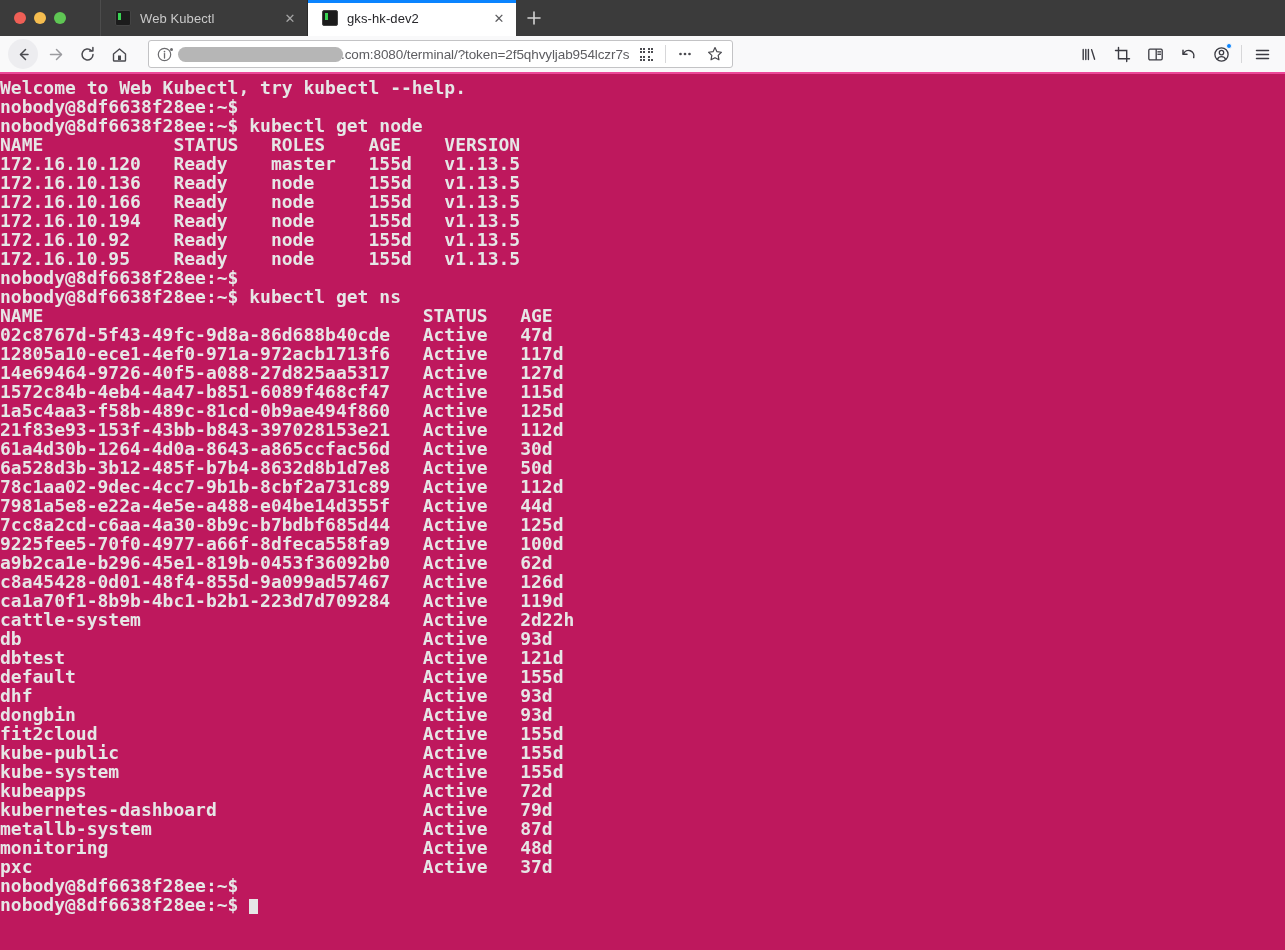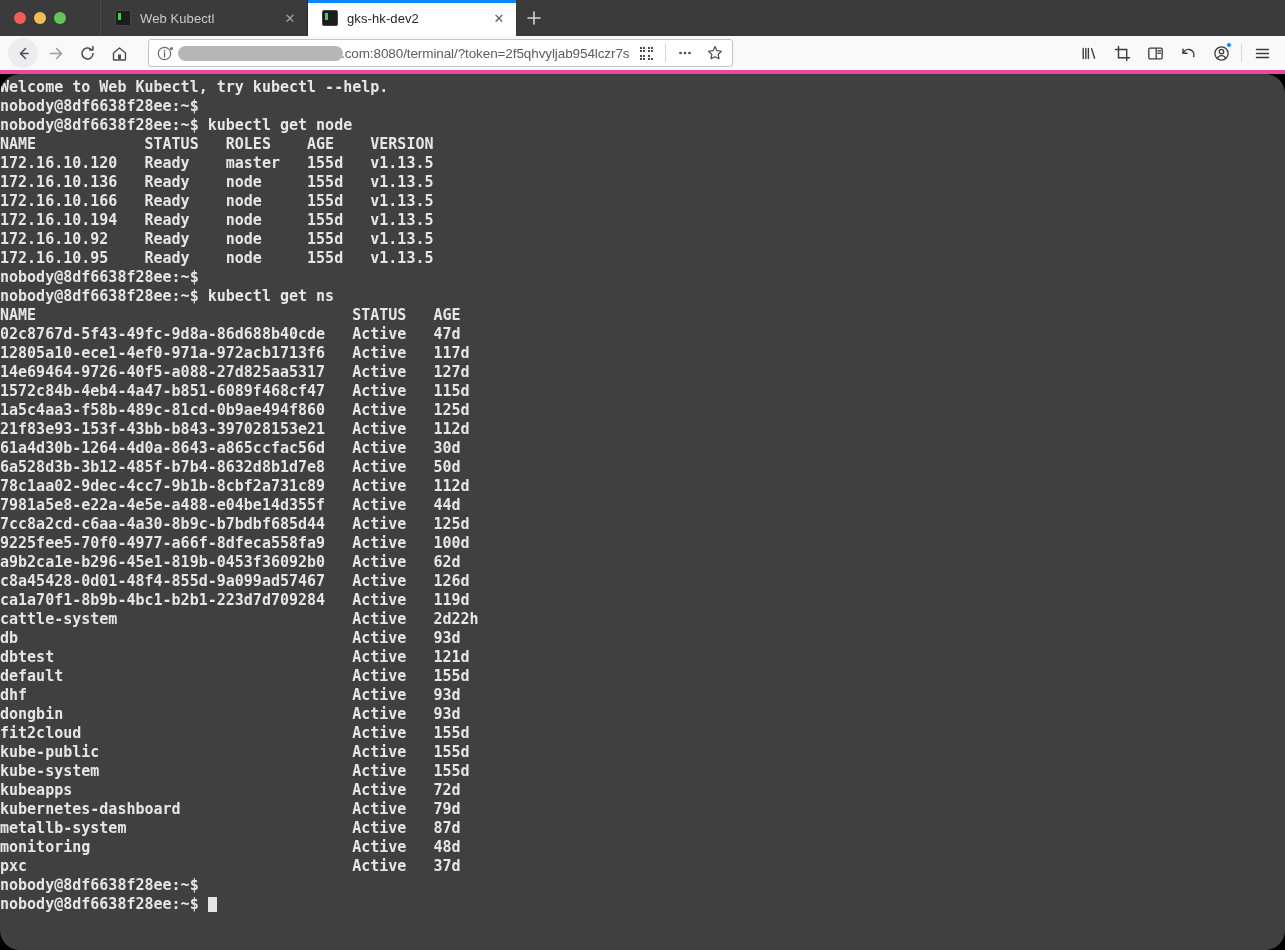--- a/index.html
+++ b/index.html
@@ -82,21 +82,21 @@
   }
   .newtab {
     width: 36px; height: 36px;
     display: flex; align-items: center; justify-content: center;
     color: #d4d4d4;
   }
 
   .navbar {
     height: 38px;
     background: #f9f9fa;
-    border-bottom: 4px solid #ec4899;
+    border-bottom: 2px solid #ec4899;
     display: flex;
     align-items: center;
     padding: 0 8px;
     flex: 0 0 38px;
     gap: 2px;
   }
   .navbtn {
     width: 30px; height: 30px;
     display:flex; align-items:center; justify-content:center;
     color: #4a4a4f;
@@ -176,31 +176,30 @@
   .badge-dot {
     position:absolute; top:4px; right:4px;
     width:6px; height:6px; border-radius:50%;
     background: var(--accent2,#0a84ff);
     border:1px solid #f9f9fa;
   }
 
   
   #terminal {
     flex: 1 1 auto;
-    background: #404040;
+    background: #be185d;
     color: #e6e6e6;
     font-family: "DejaVu Sans Mono", "Liberation Mono", monospace;
-    font-size: 15px;
+    font-size: 18px;
     line-height: 19px;
     letter-spacing: 0px;
     padding: 4px 0 0 0;
     overflow: hidden;
     white-space: pre;
     font-weight: 700;
-    border-radius: 20px;
   }
   .tline { height: 19px; display: block; white-space: pre; }
   .cursor {
     display: inline-block;
     width: 9px; height: 15px;
     background: #e6e6e6;
     vertical-align: -3px;
   }
 </style>
 </head>

